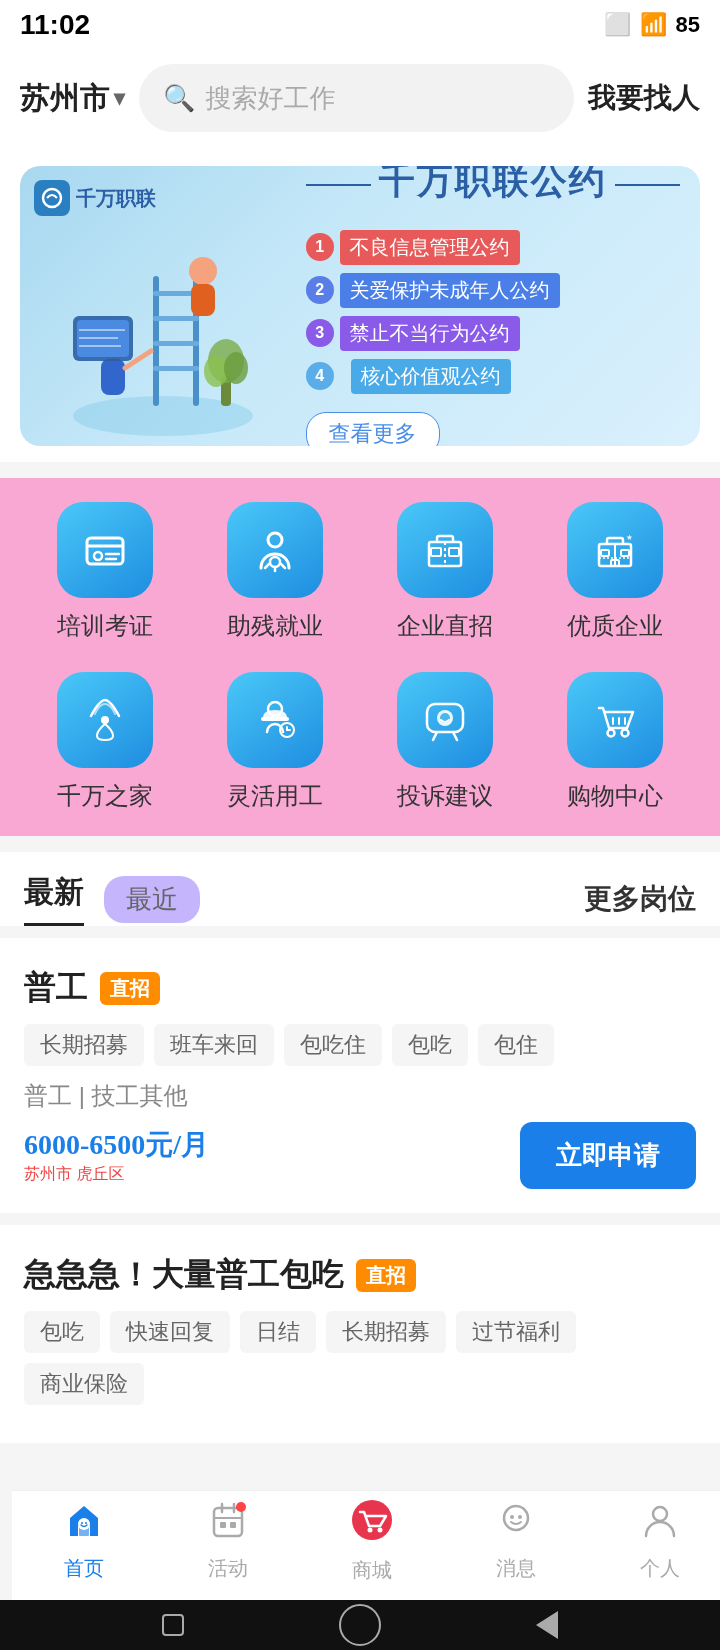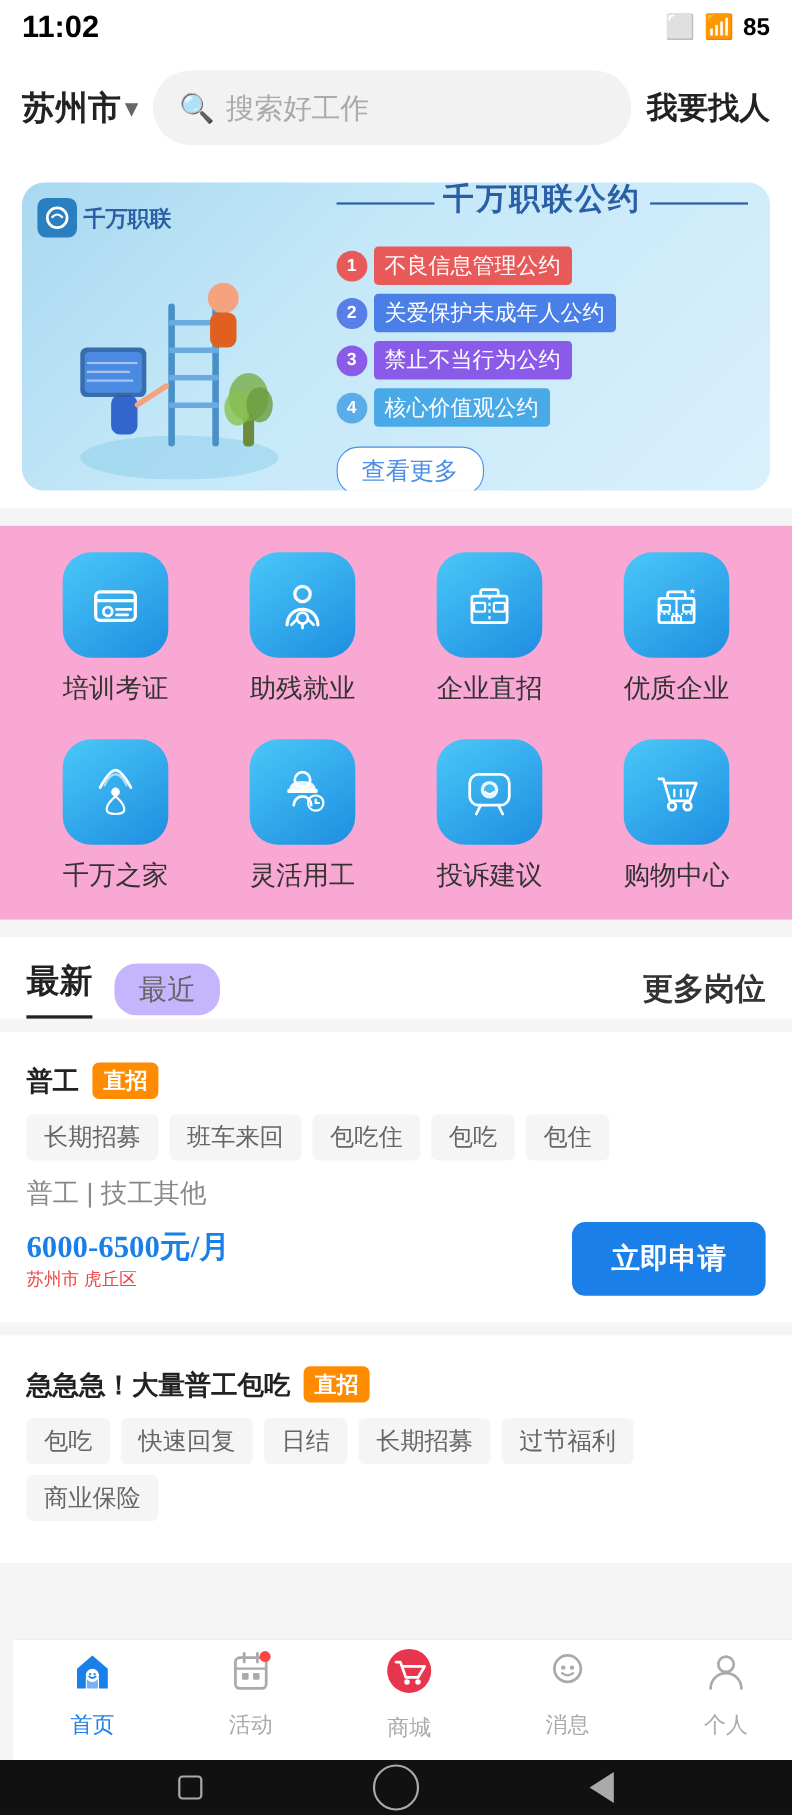--- a/index.html
+++ b/index.html
@@ -93,21 +93,21 @@
     }
     .banner-right {
       flex: 1;
       padding: 20px 20px 20px 0;
       display: flex;
       flex-direction: column;
       gap: 8px;
     }
     .banner-title {
       text-align: right;
-      font-size: 28px;
+      font-size: 36px;
       font-weight: 700;
       color: #2a5fa5;
       letter-spacing: 2px;
       margin-bottom: 8px;
     }
     .banner-item {
       display: flex;
       align-items: center;
       gap: 6px;
       font-size: 20px;
@@ -130,21 +130,21 @@
     .banner-num.n4 { background: #5aade8; }
     .banner-tag {
       padding: 4px 10px;
       border-radius: 4px;
       font-size: 20px;
       color: #fff;
     }
     .banner-tag.red { background: #e85a5a; }
     .banner-tag.blue { background: #4a7fe8; }
     .banner-tag.purple { background: #8a5ae8; }
-    .banner-tag.lblue { background: #4aaae8; }
+    .banner-tag.lblue { background: #4aaae8; margin-left: 11px; }
     .banner-logo {
       position: absolute;
       top: 14px;
       left: 14px;
       display: flex;
       align-items: center;
       gap: 6px;
     }
     .banner-logo-icon {
       width: 36px;
@@ -252,21 +252,21 @@
       margin-top: 12px;
       padding: 28px 24px 24px;
     }
     .job-title-row {
       display: flex;
       align-items: center;
       gap: 12px;
       margin-bottom: 14px;
     }
     .job-title {
-      font-size: 24px;
+      font-size: 32px;
       font-weight: 700;
       color: #222;
     }
     .job-badge {
       background: #ff8c00;
       color: #fff;
       font-size: 20px;
       padding: 3px 10px;
       border-radius: 6px;
       font-weight: 600;

